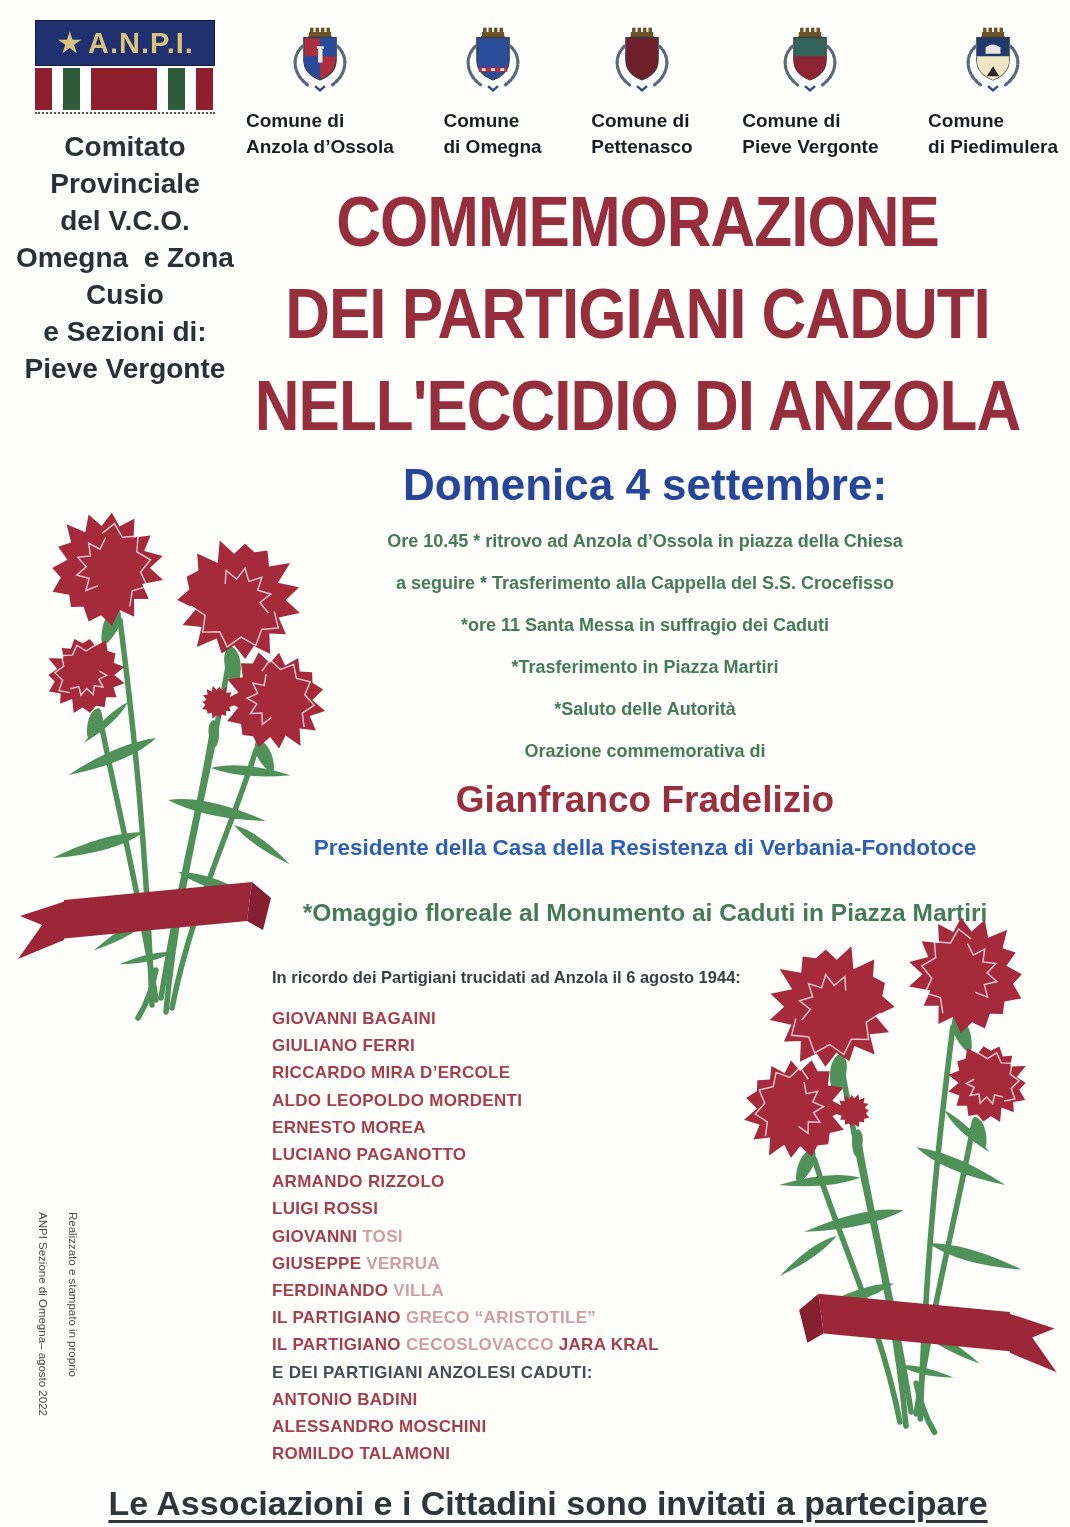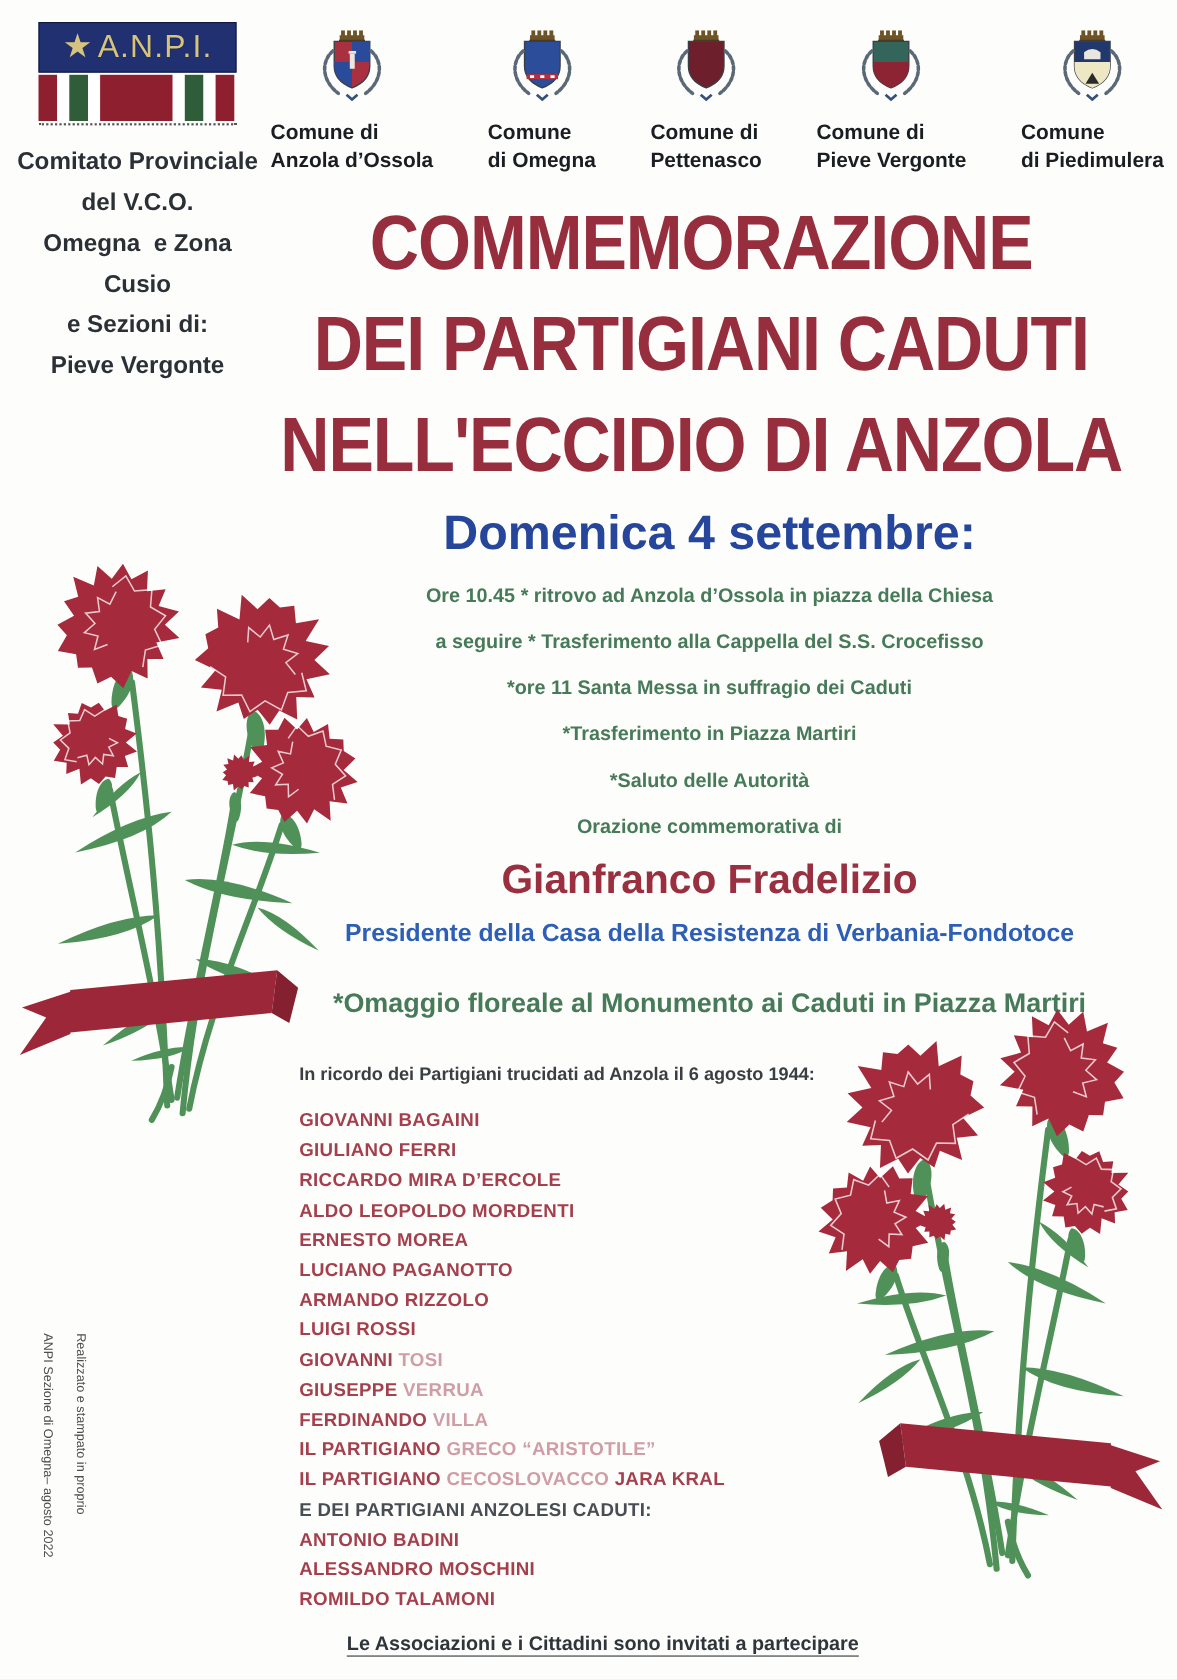--- a/index.html
+++ b/index.html
@@ -10,27 +10,27 @@
   }
   
   .anpi-block{position:absolute; left:14px; top:20px; width:222px; text-align:center;}
   .anpi-logo{width:180px; margin:0 auto;}
   .anpi-bar{
     background:#203070; height:44px; display:flex; align-items:center; justify-content:center;
     border:1px solid #101a40;
   }
   .anpi-star{color:#d6c47e; font-size:30px; margin-right:5px; line-height:1;}
   .anpi-text{
-    color:#d6c47e; font-weight:normal; font-size:29px; letter-spacing:1px;
+    color:#d6c47e; font-weight:bold; font-size:29px; letter-spacing:1px;
     text-shadow:0 0 1px #101a40;
   }
   .anpi-stripes{display:flex; height:42px; margin-top:2px;}
   .anpi-stripes .st{height:100%;}
   .anpi-underline{border-bottom:2px dotted #555; margin-top:2px;}
-  .committee{margin-top:14px; font-weight:bold; font-size:22px; line-height:37px; color:#2b3036; white-space:pre-wrap;}
+  .committee{margin-top:14px; font-weight:bold; font-size:28px; line-height:37px; color:#2b3036; white-space:pre-wrap;}
   
   .communes-row{
     position:absolute; left:246px; top:14px; width:812px;
     display:flex; justify-content:space-between; align-items:flex-start;
   }
   .commune{flex:0 0 auto; max-width:170px;}
   .commune .crest{display:block; margin:0 auto;}
   .commune .label{font-weight:bold; font-size:19px; line-height:26px; color:#1a1e22; margin-top:2px;}
   
   .title-block{
@@ -47,21 +47,21 @@
   .closing-line{color:#467a58; font-weight:700; font-size:24.5px; line-height:40px;margin-top:25px;}
   
   .memorial{position:absolute; left:272px; top:930px; width:560px;margin-top:36px;}
   .memorial-intro{color:#3a3f44; font-weight:700; font-size:16.5px; line-height:23px; width:470px; margin-bottom:16px;}
   .name-row{color:#a4404d; font-weight:700; font-size:17px; line-height:27.2px; letter-spacing:.3px;}
   .name-row .faded{color:#d09ca6;}
   .name-row.gray{color:#474d53;}
   
   .footer-line{
     position:absolute; left:40px; right:14px; top:1484px; text-align:center;
-    color:#2f353a; font-weight:800; font-size:18px;
+    color:#2f353a; font-weight:800; font-size:34px;
     text-decoration:underline; text-underline-offset:5px;
   }
   
   .sidenote{
     position:absolute; left:28px; top:1212px; height:255px;
     writing-mode:vertical-rl; text-orientation:sideways;
     font-size:11.5px; color:#4c4c4c; line-height:30px;
   }
   
   .bouquet{position:absolute;}

